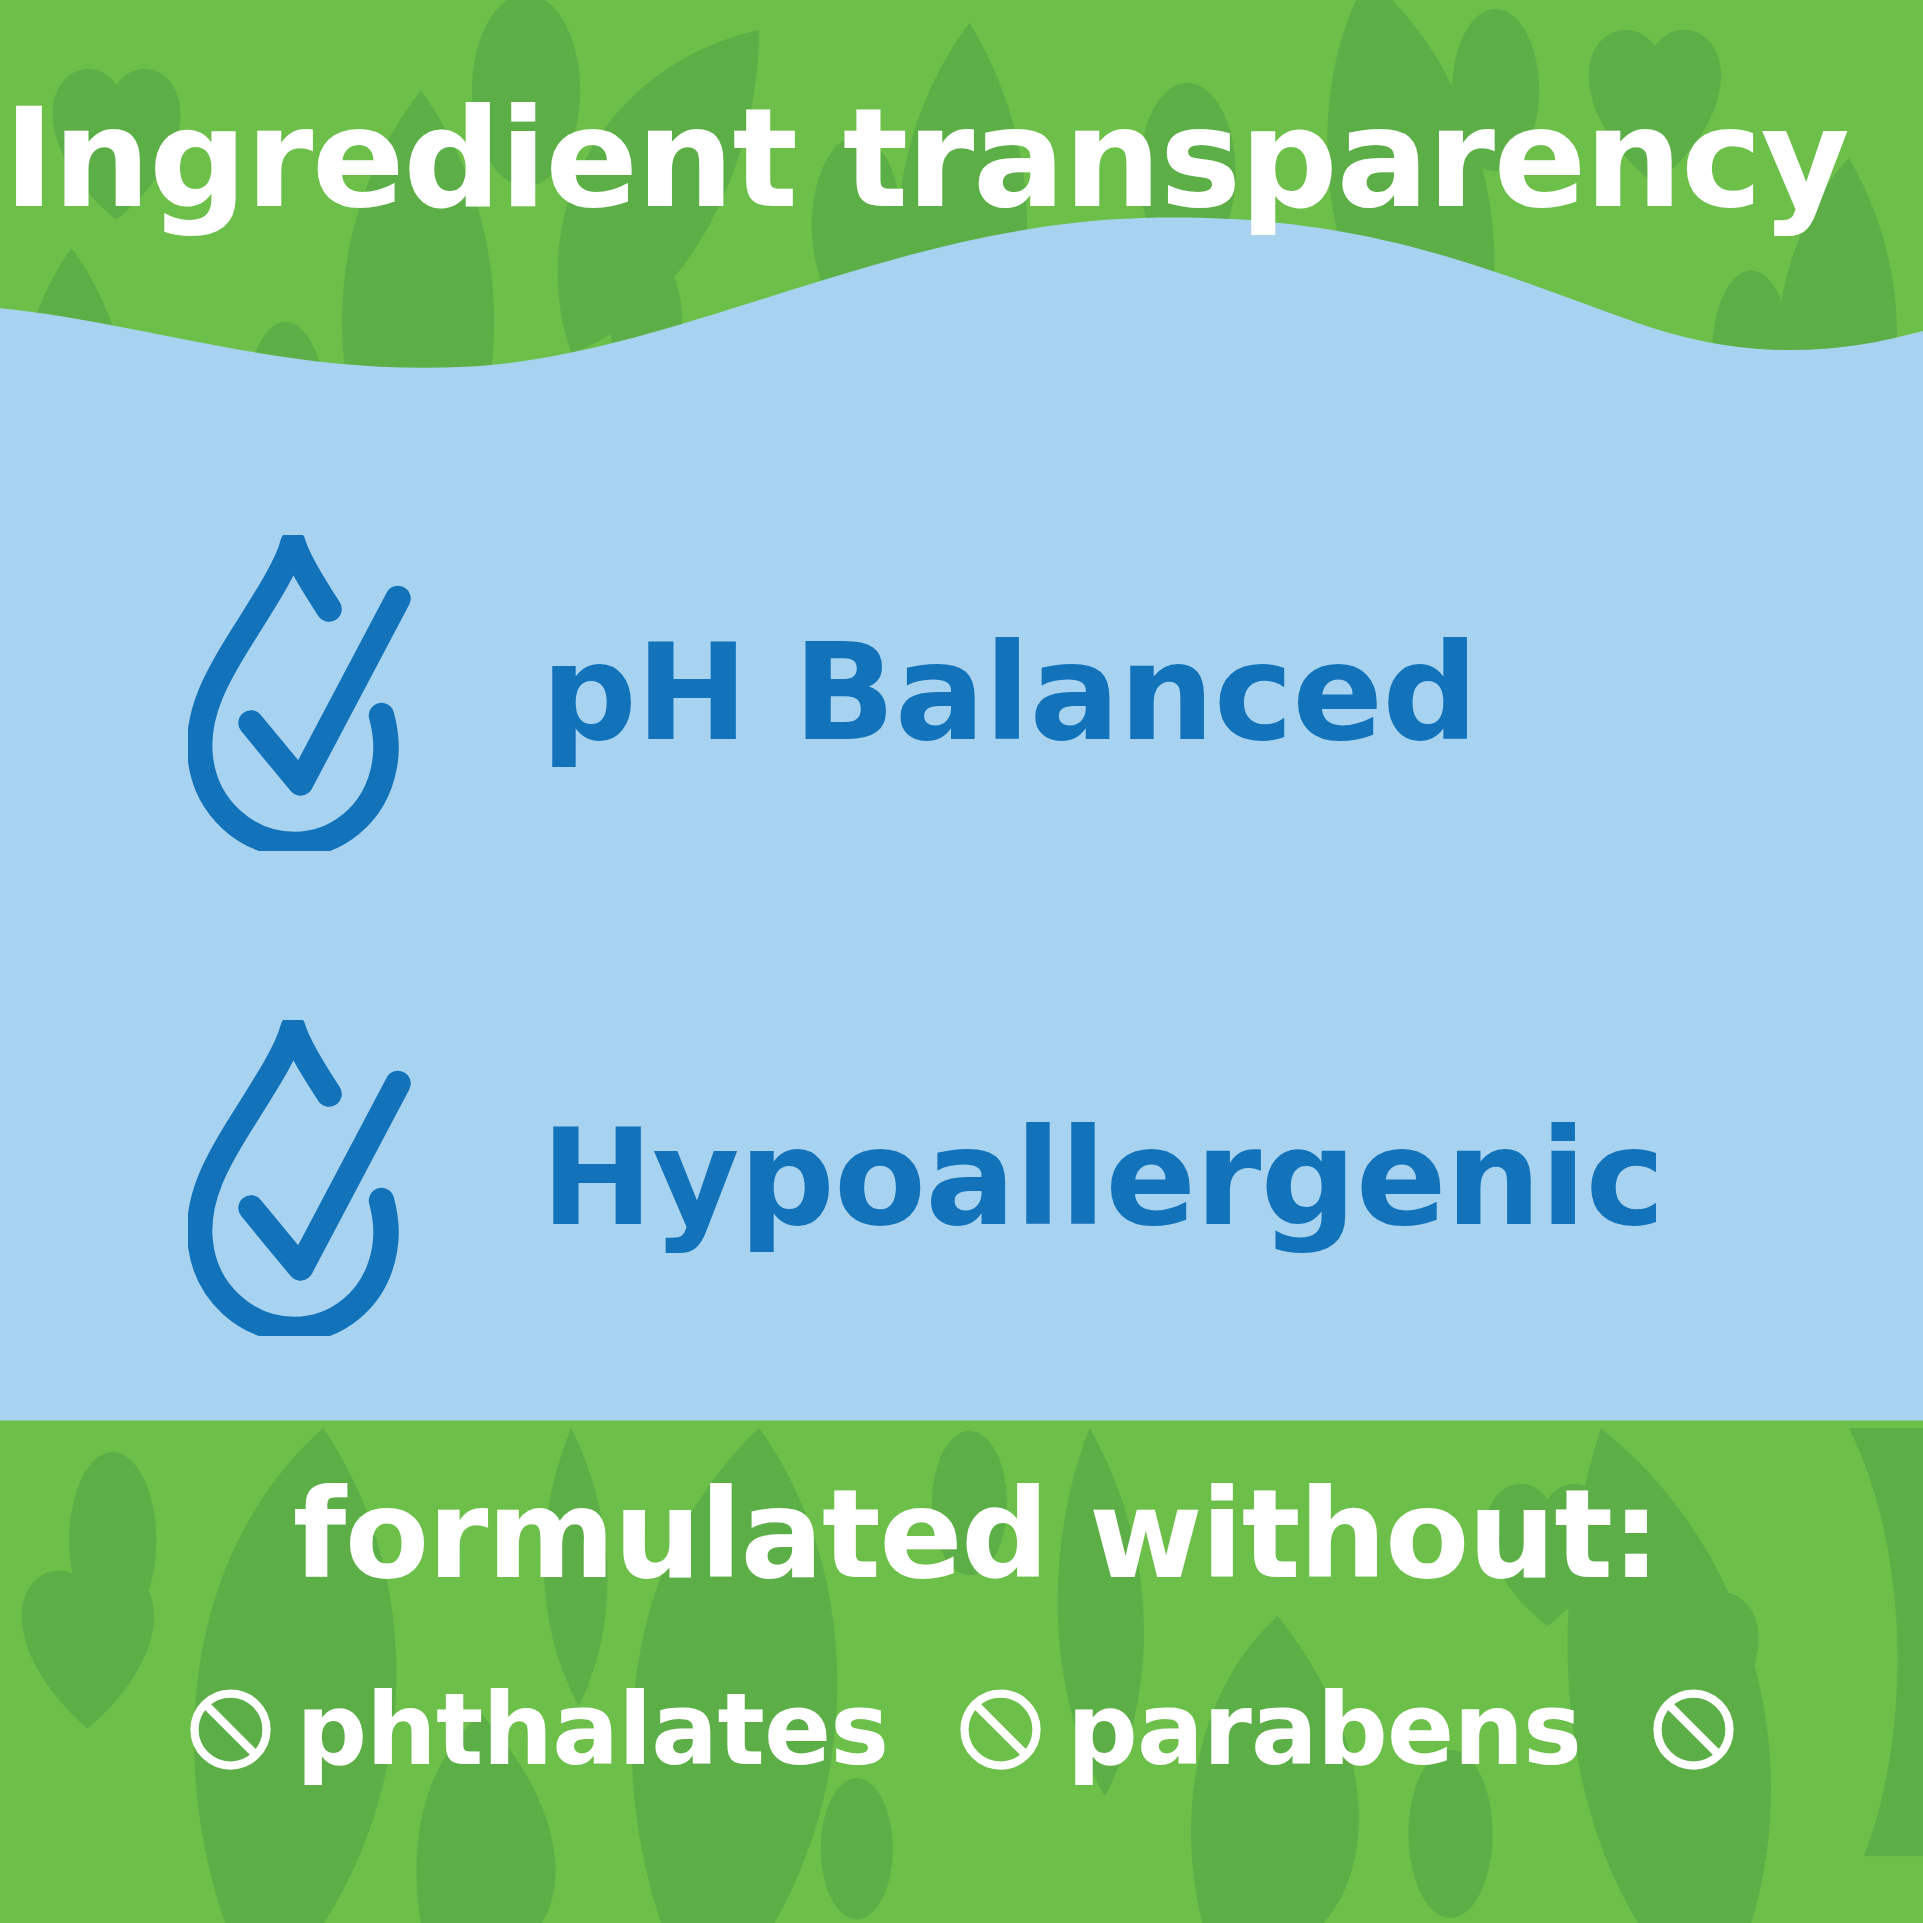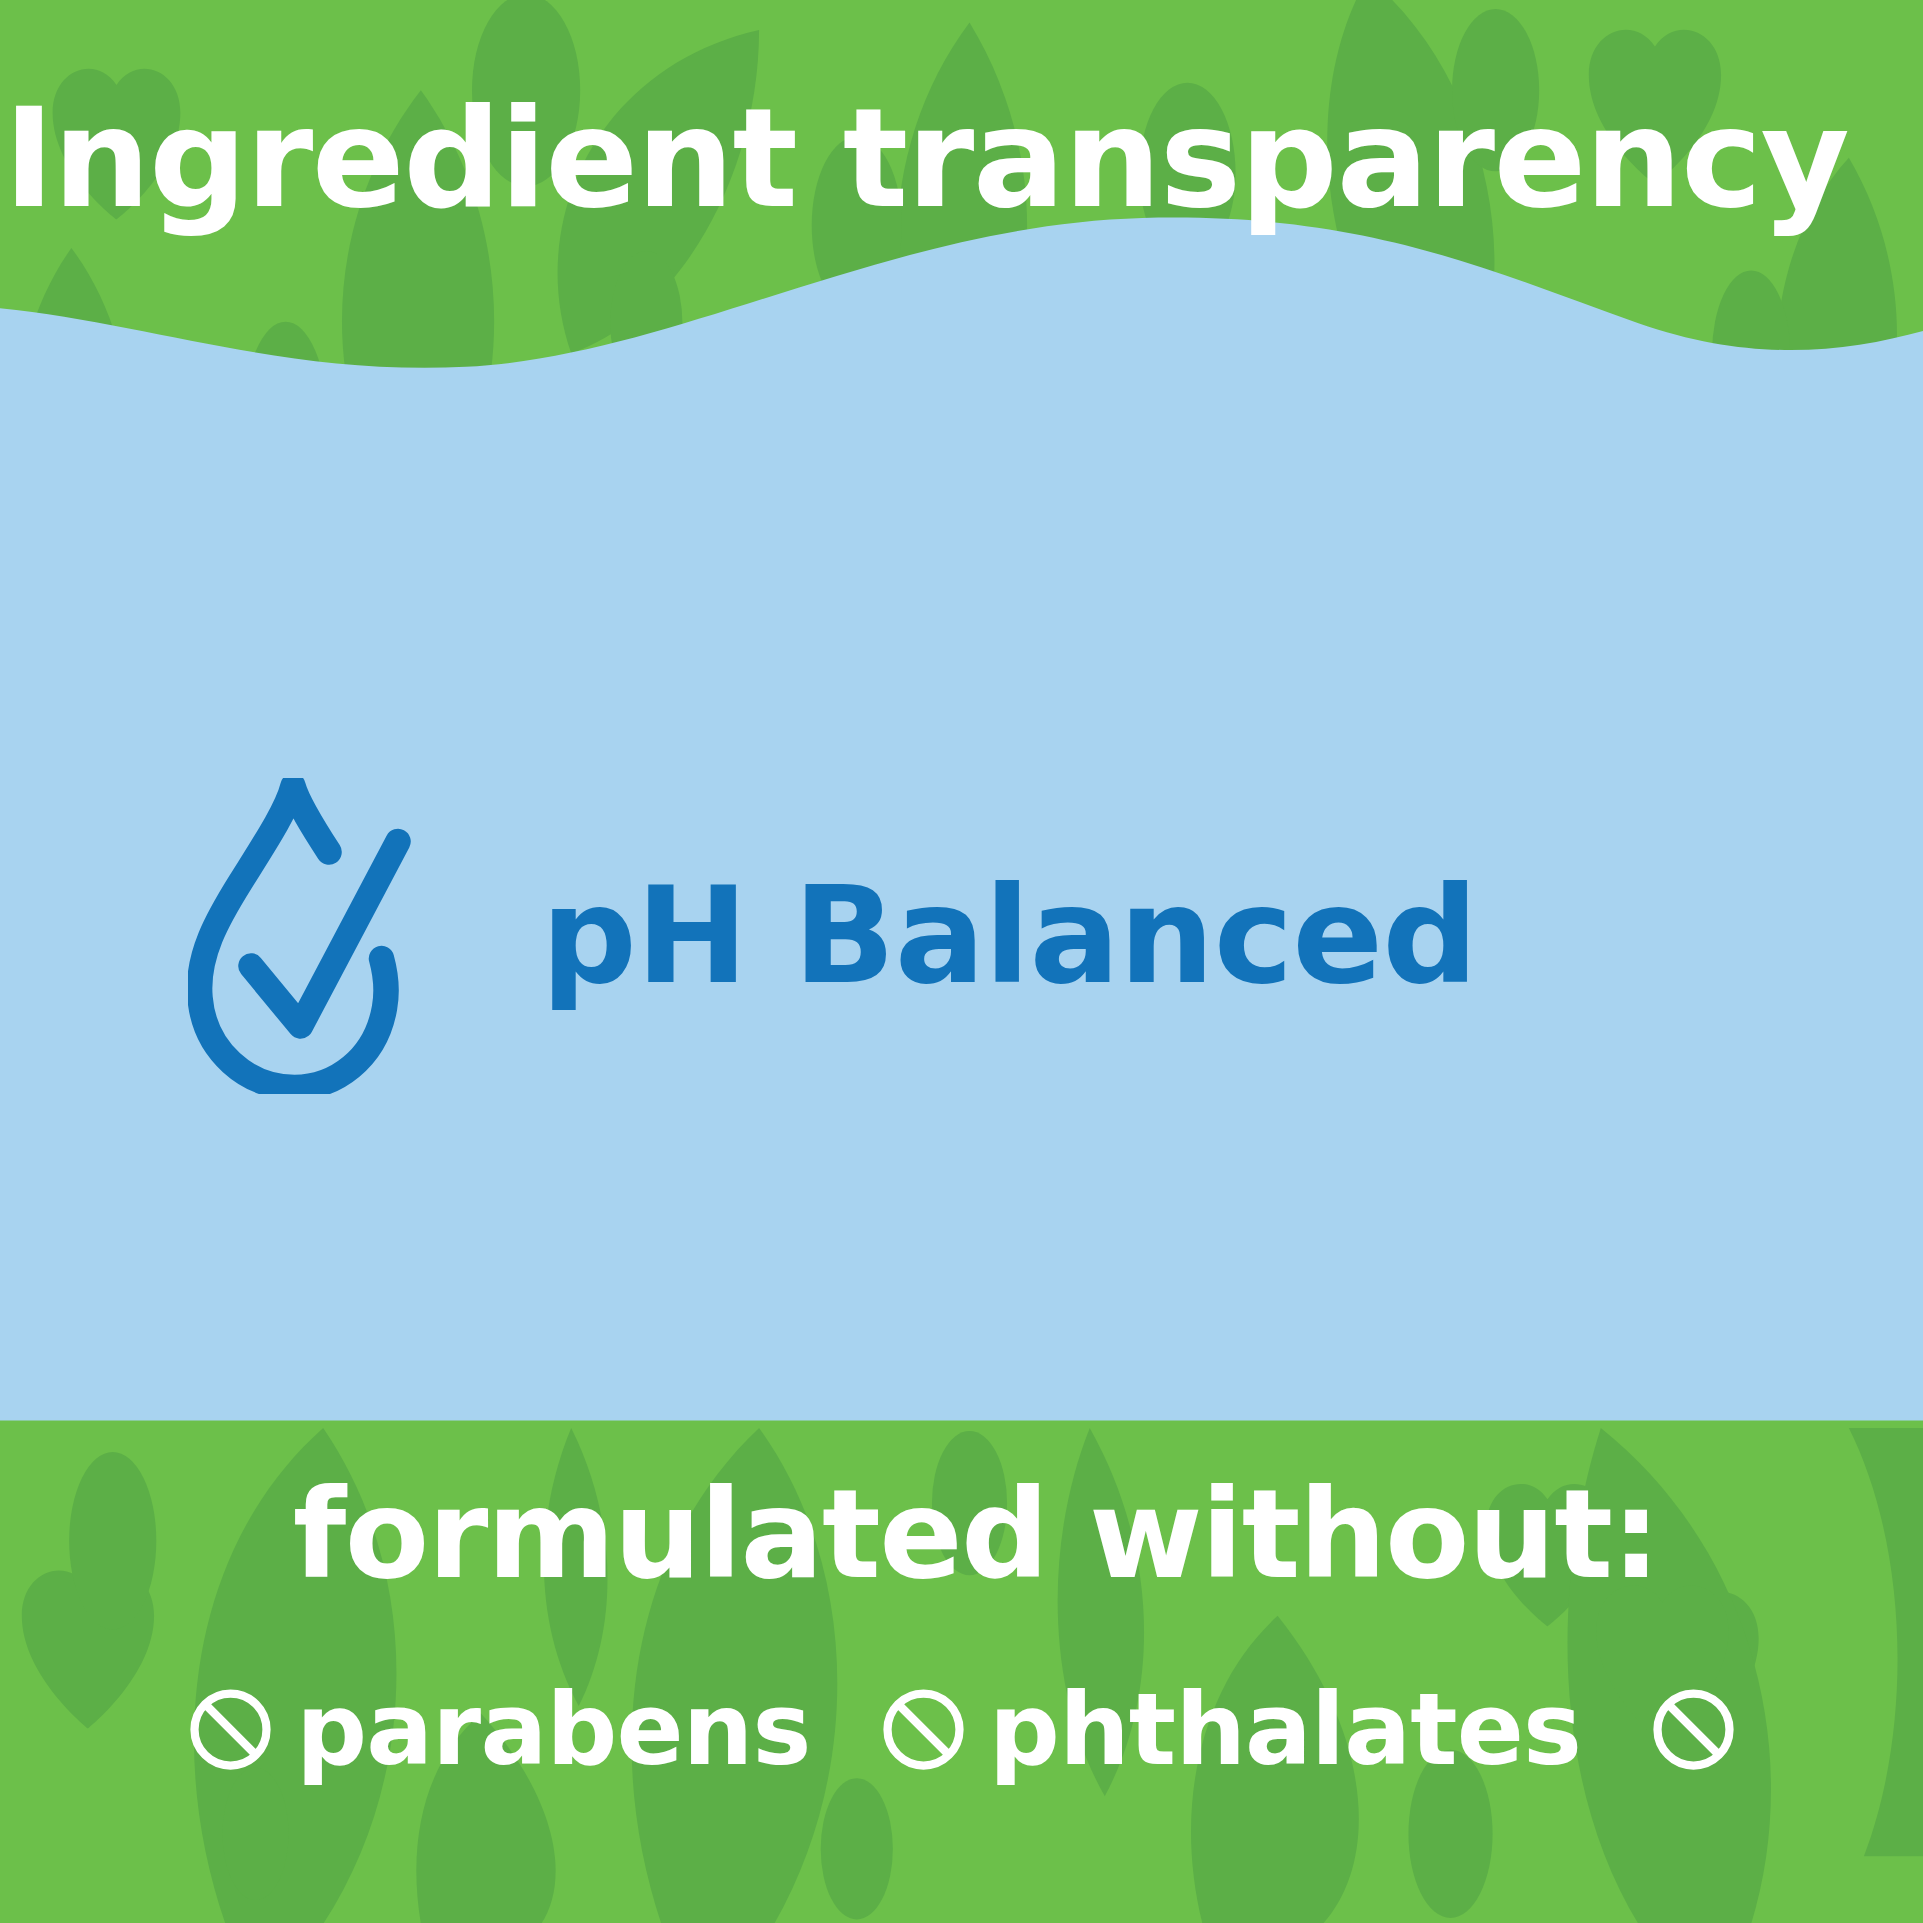--- a/index.html
+++ b/index.html
@@ -152,48 +152,60 @@
                  C250 374 196 412 142 412
                  C80 412 22 364 16 292
                  C11 236 40 186 70 138
                  C100 90 132 42 140 10
                  C146 32 166 64 188 98"></path>
         <path d="M84 250 L150 330 L280 84"></path>
       </svg>
       <div class="feature-label">pH Balanced</div>
     </div>
 
+    <div class="feature-row">
+      <svg class="feature-icon" viewBox="0 0 300 420" fill="none" stroke="#1273BA" stroke-width="34" stroke-linecap="round" stroke-linejoin="round">
+        <path d="M258 240 C264 262 266 284 262 306
+                 C250 374 196 412 142 412
+                 C80 412 22 364 16 292
+                 C11 236 40 186 70 138
+                 C100 90 132 42 140 10
+                 C146 32 166 64 188 98"></path>
+        <path d="M84 250 L150 330 L280 84"></path>
+      </svg>
+      <div class="feature-label">Hypoallergenic</div>
+    </div>
 
   </div>
 
   <div id="without-block">
     <div id="without-title">formulated without:</div>
 
     <div id="without-items">
+
+      <div class="without-item">
+        <svg class="ban-icon" viewBox="0 0 116 116" fill="none" stroke="#FFFFFF" stroke-width="11" stroke-linecap="round">
+          <circle cx="58" cy="58" r="48"></circle>
+          <line x1="25" y1="25" x2="91" y2="91"></line>
+        </svg>
+        <div class="without-label">phthalates</div>
+      </div>
 
       <div class="without-item">
         <svg class="ban-icon" viewBox="0 0 116 116" fill="none" stroke="#FFFFFF" stroke-width="11" stroke-linecap="round">
           <circle cx="58" cy="58" r="48"></circle>
           <line x1="25" y1="25" x2="91" y2="91"></line>
         </svg>
         <div class="without-label">parabens</div>
       </div>
 
       <div class="without-item">
         <svg class="ban-icon" viewBox="0 0 116 116" fill="none" stroke="#FFFFFF" stroke-width="11" stroke-linecap="round">
           <circle cx="58" cy="58" r="48"></circle>
           <line x1="25" y1="25" x2="91" y2="91"></line>
         </svg>
-        <div class="without-label">phthalates</div>
-      </div>
-
-      <div class="without-item">
-        <svg class="ban-icon" viewBox="0 0 116 116" fill="none" stroke="#FFFFFF" stroke-width="11" stroke-linecap="round">
-          <circle cx="58" cy="58" r="48"></circle>
-          <line x1="25" y1="25" x2="91" y2="91"></line>
-        </svg>
       </div>
 
     </div>
   </div>
 
 </div>
 
 
 </body></html>

